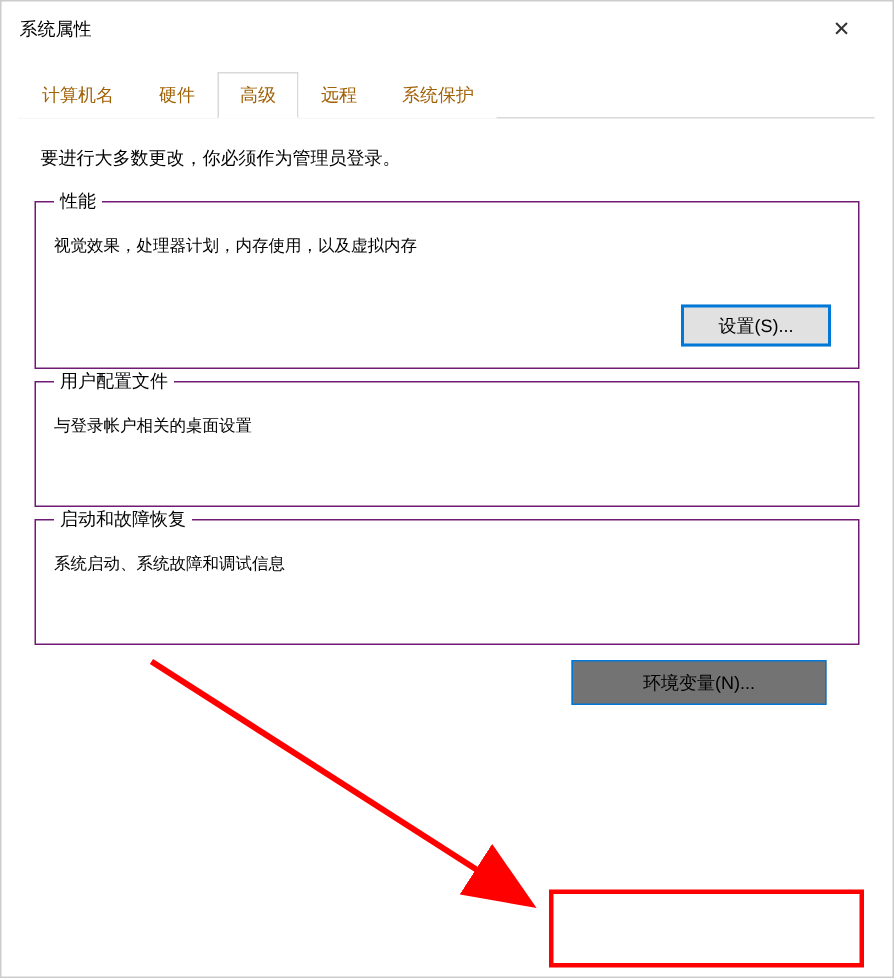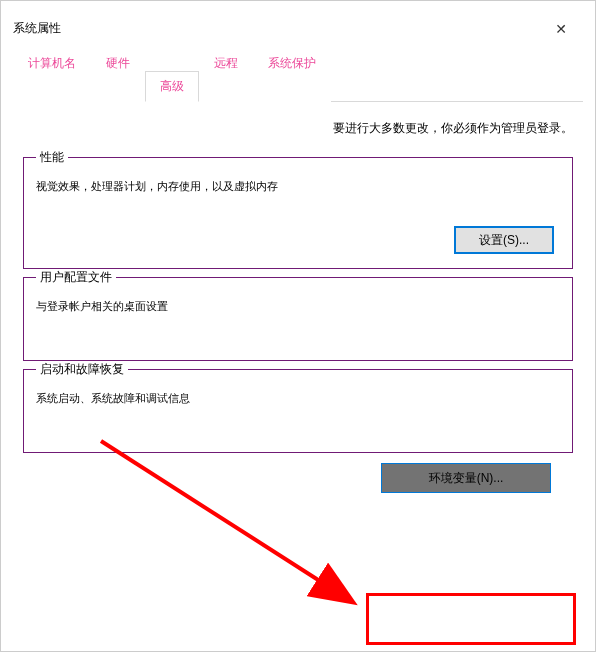--- a/index.html
+++ b/index.html
@@ -14,21 +14,21 @@
     .dialog {
       width: 596px;
       height: 652px;
       background: #fff;
       border: 1px solid #ccc;
       position: relative;
     }
     .titlebar {
       height: 36px;
       display: flex;
-      align-items: flex-end;
+      align-items: center;
       justify-content: space-between;
       padding: 0 14px 0 12px;
       gap: 29px;
     }
     .titlebar-title {
       font-size: 12px;
       color: #000;
     }
     .close-btn {
       font-size: 14px;
@@ -41,42 +41,40 @@
       margin: 10px 12px 0 12px;
     }
     .tabs {
       display: flex;
       border-bottom: 1px solid #d9d9d9;
       position: relative;
     }
     .tab {
       padding: 6px 14px;
       font-size: 12px;
-      color: #ec4899;
+      color: #a16207;
       background: #fff;
       border: 1px solid transparent;
       cursor: pointer;
       position: relative;
       top: 1px;
     }
     .tab.active {
       border: 1px solid #d9d9d9;
       border-bottom: 1px solid #fff;
       background: #fff;
-      margin-top: 23px;
     }
     .tab-content {
       padding: 18px 10px 10px 10px;
     }
     .intro-text {
       font-size: 12px;
       color: #000;
       margin-bottom: 20px;
       padding-left: 4px;
-      text-align: right;
     }
     .fieldset {
       border: 1px solid #701a75;
       margin-bottom: 8px;
       padding: 0 18px 14px 12px;
       position: relative;
     }
     .legend {
       position: relative;
       top: -9px;

